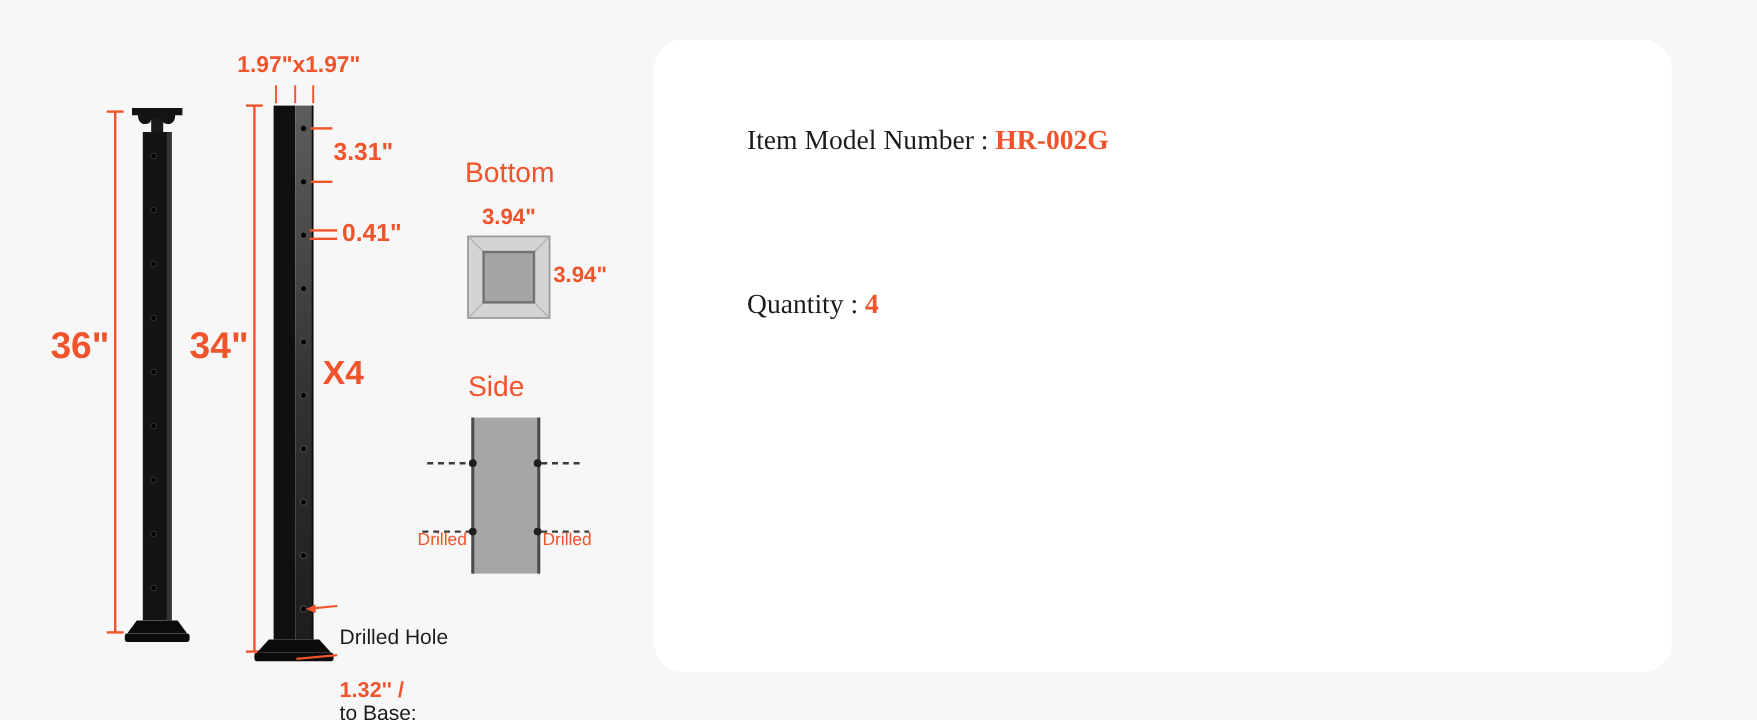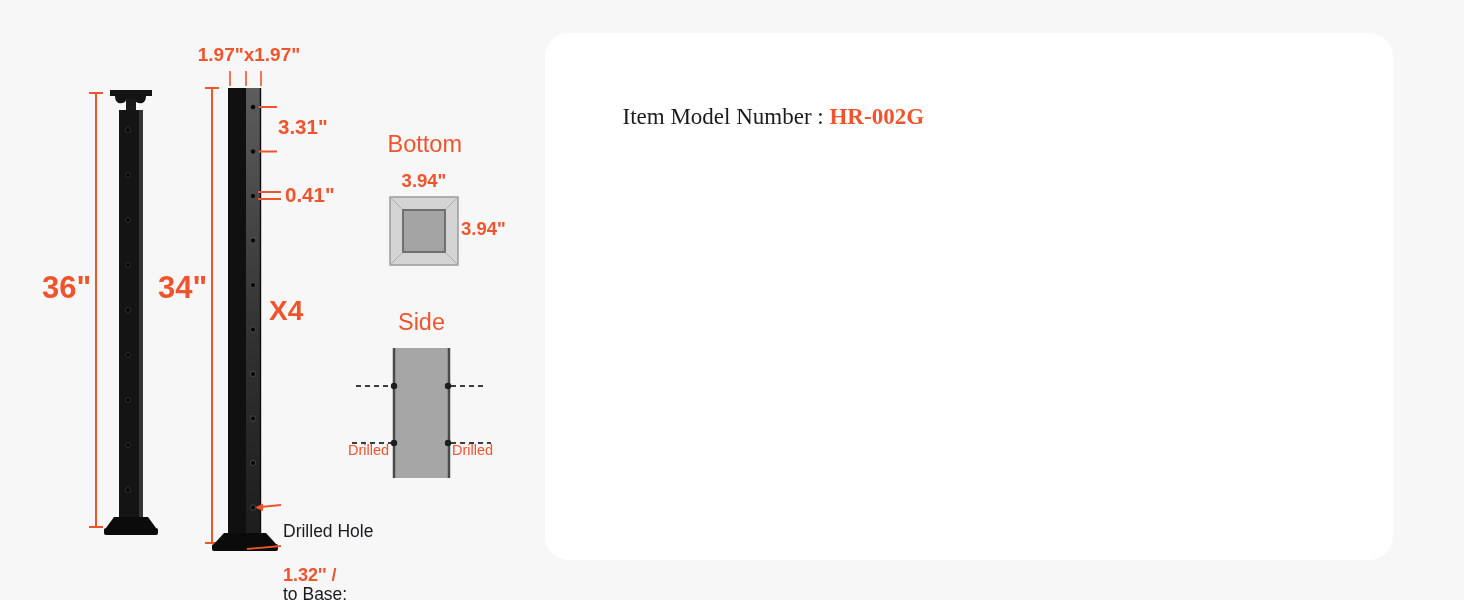--- a/index.html
+++ b/index.html
@@ -19,21 +19,21 @@
   .lbl { position: absolute; color: #f0542c; white-space: pre; line-height: 1.05; }
   .lbl-topdim   { left: 192px; top: 45px;  width: 114px; text-align: center; font-size: 19px; font-weight: 700; }
   .lbl-spacing  { left: 278px; top: 116px; font-size: 20.5px; font-weight: 700; }
   .lbl-holedia  { left: 285px; top: 184px; font-size: 20.5px; font-weight: 700; }
   .lbl-h36      { left: 42px;  top: 272px; font-size: 31px; font-weight: 700; }
   .lbl-h34      { left: 158px; top: 272px; font-size: 31px; font-weight: 700; }
   .lbl-x4       { left: 269px; top: 296px; font-size: 28px; font-weight: 600; }
   .lbl-bottom-title { left: 386px; top: 132px; width: 76px; text-align: right; font-size: 23.5px; font-weight: 500; }
   .lbl-bottom-w { left: 388px; top: 171px; width: 72px; text-align: center; font-size: 18.5px; font-weight: 600; }
   .lbl-bottom-h { left: 461px; top: 219px; font-size: 18.5px; font-weight: 600; }
-  .lbl-side-title { left: 390px; top: 310px; width: 63px; text-align: center; font-size: 23.5px; font-weight: 500; }
+  .lbl-side-title { left: 390px; top: 310px; width: 63px; font-size: 23.5px; font-weight: 500; }
   .lbl-drilled-l { left: 348px; top: 443px; font-size: 14.5px; font-weight: 500; }
   .lbl-drilled-r { left: 452px; top: 443px; font-size: 14.5px; font-weight: 500; }
   .note-black { position: absolute; left: 283px; top: 479px; color: #1b1b1d; font-size: 17.5px; line-height: 21px; white-space: pre; }
   .note-orange { position: absolute; left: 283px; top: 520px; color: #f0542c; font-size: 18px; font-weight: 700; line-height: 22px; white-space: pre; }
 
   
   .card {
     position: absolute; left: 545px; top: 33px; width: 848px; height: 527px;
     background: #ffffff; border-radius: 24px;
     padding: 16px 28px 0 43px;
@@ -185,18 +185,21 @@
       <div>1.32'' /</div>
       
     </div>
   </div>
 
   <div class="card">
     <div class="row">
       <span class="spec-label">Item Model Number : </span><span class="spec-value">HR-002G</span>
     </div>
     <div class="row">
+      <span class="spec-label">Quantity : </span><span class="spec-value">4</span>
+    </div>
+    <div class="row">
       
     </div>
 
   </div>
 
 </div>
 
 </body></html>

